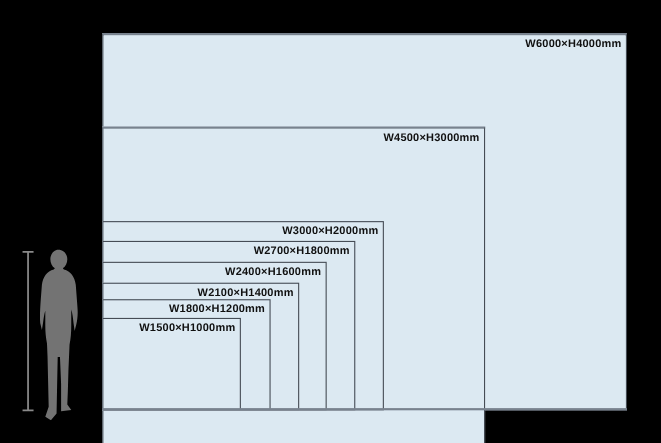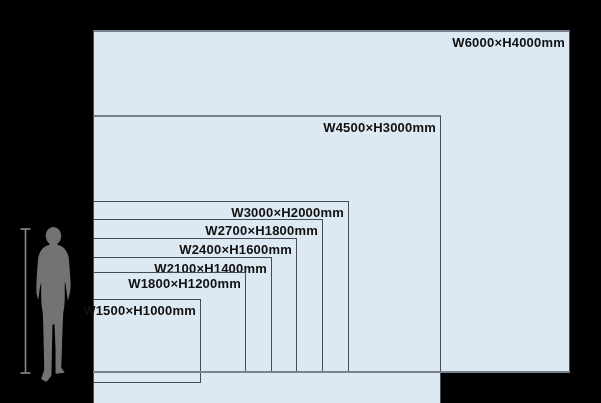--- a/index.html
+++ b/index.html
@@ -13,35 +13,35 @@
   .size-rect{
     position:absolute;
     background:#dce9f2;
     border:1px solid #454c55;
     box-sizing:border-box;
   }
   .size-rect.outer{border-top:2px solid #78828e;}
   .size-label{
     position:absolute;
     top:3px;right:4px;
-    font-size:13px;
+    font-size:10px;
     font-weight:bold;
     letter-spacing:0.2px;
     color:#101010;
     white-space:nowrap;
   }
   
   .r0{left:93px;top:30px;width:477px;height:343px;}
   .r1{left:93px;top:115px;width:348px;height:320px;}
   .r2{left:93px;top:201px;width:256px;height:172px;}
   .r3{left:93px;top:219px;width:230px;height:154px;}
   .r4{left:93px;top:238px;width:204px;height:135px;}
   .r5{left:93px;top:257px;width:179px;height:116px;}
   .r6{left:93px;top:272px;width:153px;height:101px;}
-  .r7{left:93px;top:299px;width:108px;height:84px;}
+  .r7{left:93px;top:289px;width:126px;height:84px;}
   .baseline{
     position:absolute;
     left:93px;top:371px;width:477px;height:2px;
     background:#78828e;
     z-index:12;
   }
   .dim-line{position:absolute;left:19px;top:227px;z-index:5;}
   .person{position:absolute;left:27px;top:226px;z-index:5;}
 </style>
 </head>

